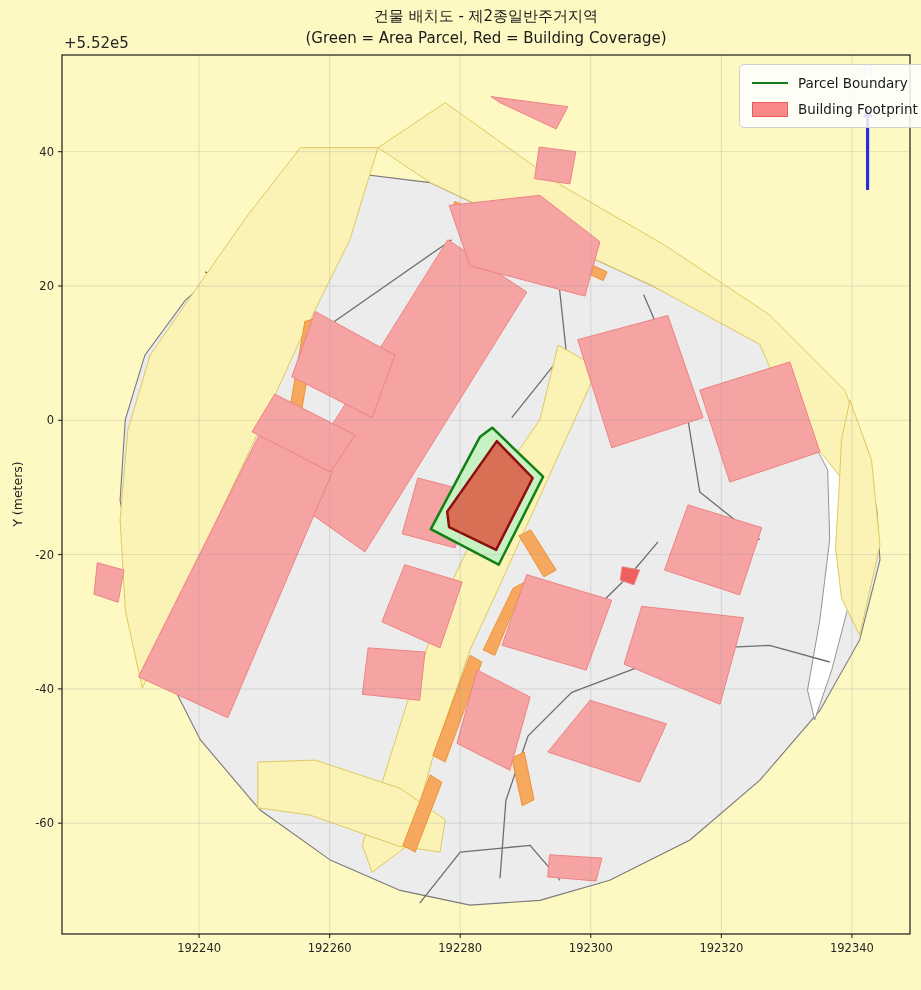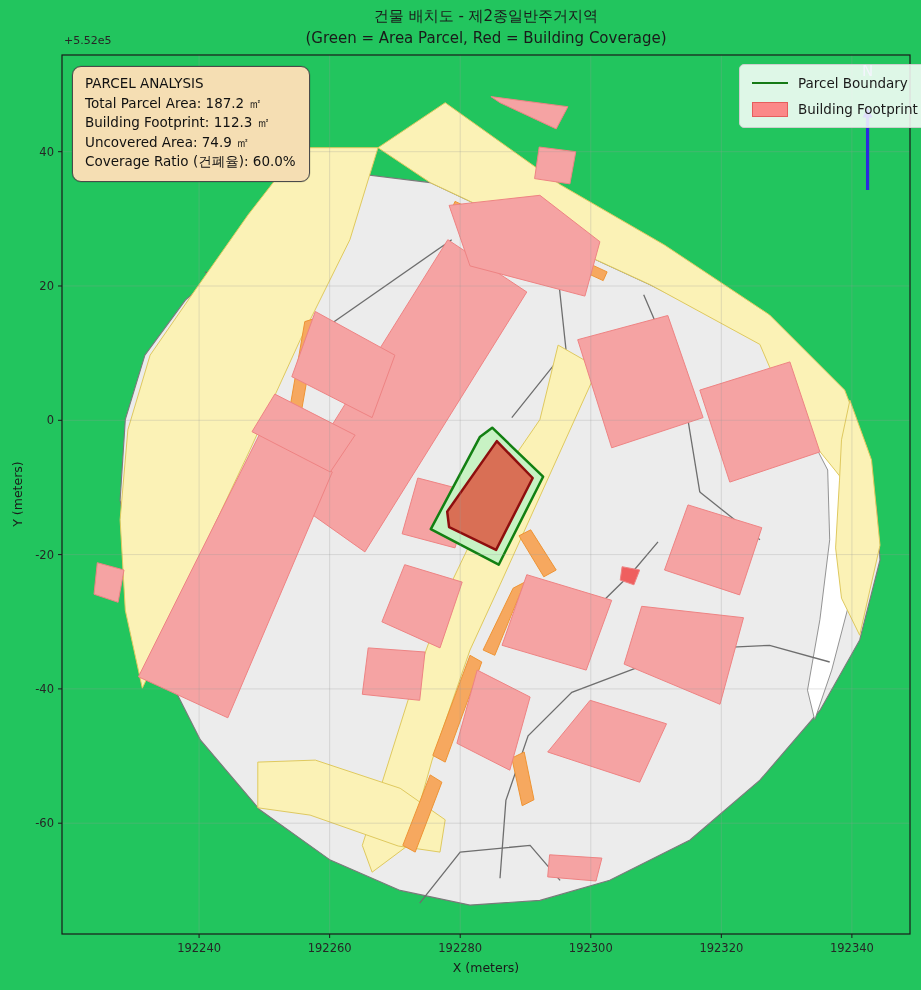--- a/index.html
+++ b/index.html
@@ -1,21 +1,21 @@
 <!DOCTYPE html>
 <html><head>
 <meta charset="utf-8">
 <style>
   html,body{margin:0;padding:0;background:#ffffff;}
-  .figure{position:relative;width:921px;height:990px;background:#22c55e;
+  .figure{position:relative;width:921px;height:990px;background:#fef9c3;
           font-family:"DejaVu Sans","Liberation Sans",sans-serif;color:#1a1a1a;overflow:hidden;}
   .fig-title{position:absolute;top:6px;left:62px;width:848px;text-align:center;
              font-size:15px;line-height:1.45;color:#1a1a1a;}
   #plot-svg{position:absolute;left:0;top:0;}
-  .offset-label{position:absolute;left:64px;top:34px;font-size:11px;color:#262626;}
+  .offset-label{position:absolute;left:64px;top:34px;font-size:15px;color:#262626;}
   .info-box{position:absolute;left:72px;top:66px;background:#f5deb3;border:1.4px solid #4a4a4a;
             border-radius:9px;padding:7px 13px 9px 12px;font-size:13.5px;line-height:1.45;
             color:#111;z-index:5;box-shadow:0 0 0 0.5px rgba(0,0,0,.15);}
   .legend{position:absolute;left:699px;top:64px;width:192px;background:rgba(255,255,255,.85);
           border:1px solid #cfcfcf;border-radius:5px;padding:10px 12px;display:flex;
           flex-direction:column;gap:10px;z-index:5;margin-left:40px;}
   .legend-row{display:flex;align-items:center;gap:10px;font-size:13.5px;color:#1a1a1a;}
   .swatch-line{width:36px;height:0;border-top:2.2px solid #157a15;flex:none;}
   .swatch-patch{width:36px;height:15px;background:#fb8888;border:1.4px solid #e65d5d;
                 box-sizing:border-box;flex:none;}
@@ -139,34 +139,26 @@
         <text x="54" y="558.5996944232238" text-anchor="end" font-size="11.5" fill="#262626">-20</text>
         <line x1="58" x2="62" y1="688.9006875477464" y2="688.9006875477464" stroke="#1a1a1a" stroke-width="1"></line>
         <text x="54" y="692.9006875477464" text-anchor="end" font-size="11.5" fill="#262626">-40</text>
         <line x1="58" x2="62" y1="823.2016806722689" y2="823.2016806722689" stroke="#1a1a1a" stroke-width="1"></line>
         <text x="54" y="827.2016806722689" text-anchor="end" font-size="11.5" fill="#262626">-60</text>
       </g>
     </svg>
 
   <div class="offset-label">+5.52e5</div>
 
-  <div class="info-box">
-    <div>PARCEL ANALYSIS</div>
-    <div>Total Parcel Area: 187.2 ㎡</div>
-    <div>Building Footprint: 112.3 ㎡</div>
-    <div>Uncovered Area: 74.9 ㎡</div>
-    <div>Coverage Ratio (건폐율): 60.0%</div>
-  </div>
 
   <div class="legend">
     <div class="legend-row">
       <span class="swatch-line"></span>
       <span>Parcel Boundary</span>
     </div>
     <div class="legend-row">
       <span class="swatch-patch"></span>
       <span>Building Footprint</span>
     </div>
   </div>
 
-  <div class="xlabel">X (meters)</div>
   <div class="ylabel">Y (meters)</div>
 </div>
 
 </body></html>

